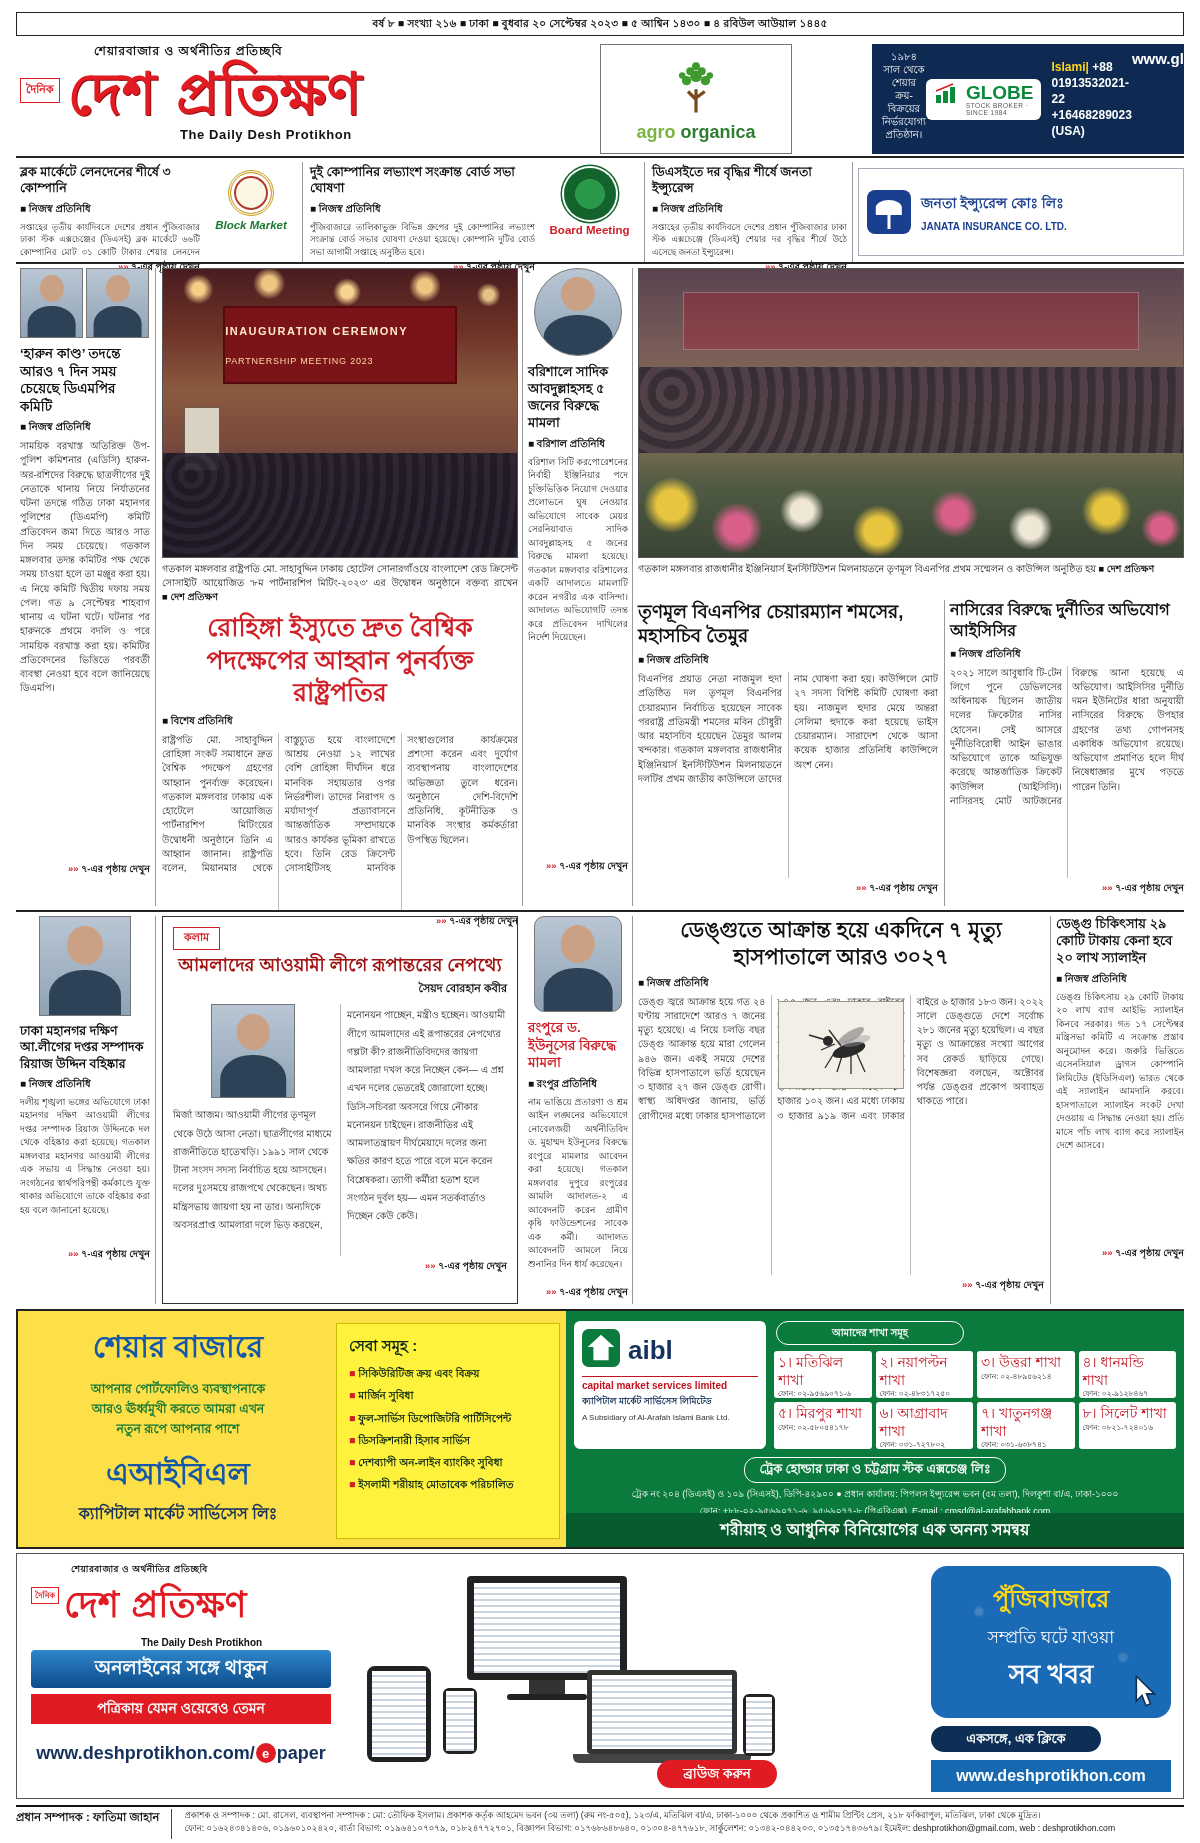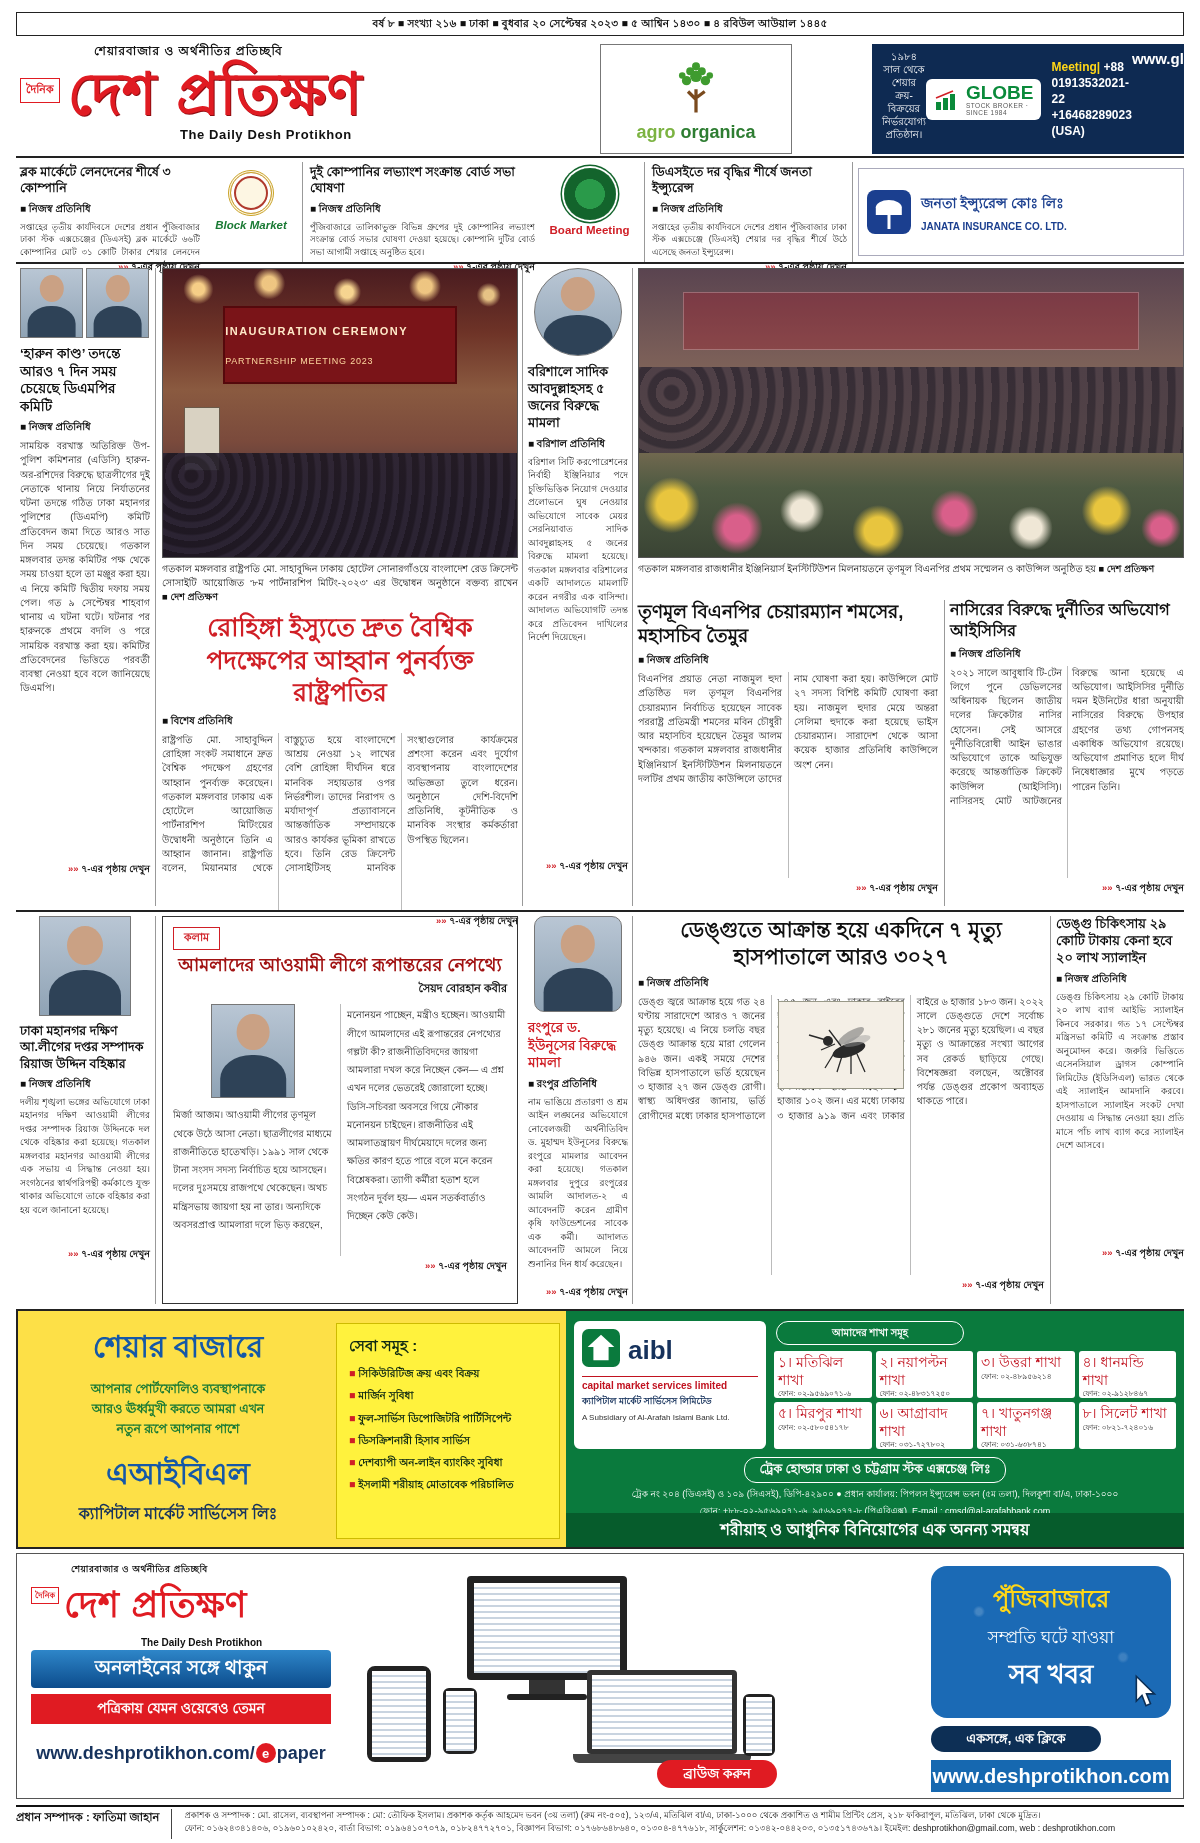--- a/index.html
+++ b/index.html
@@ -133,36 +133,36 @@
     </span>
     <div style="font-size:18px;font-weight:bold">
       <span style="color:#7cb342">agro</span>
       <span style="color:#2e7d32">organica</span>
     </div>
   </div>
 
   <div class="abs" style="left:872px;top:44px;width:312px;height:110px;background:#0e2a52;color:#fff;padding:6px 10px;display:flex;flex-direction:row;justify-content:space-between">
     <div style="font-size:10px;text-align:center;line-height:1.3">১৯৮৪ সাল থেকে শেয়ার ক্রয়-বিক্রয়ের নির্ভরযোগ্য প্রতিষ্ঠান।</div>
     <div style="display:flex;align-items:center;gap:10px;justify-content:center">
-      <div style="background:#fff;border-radius:6px;padding:4px 8px;display:flex;align-items:flex-end;gap:6px">
+      <div style="background:#fff;border-radius:6px;padding:4px 8px;display:flex;align-items:flex-start;gap:6px">
         <span>
           <svg width="26" height="22" viewBox="0 0 26 22">
             <rect x="2" y="12" width="5" height="8" fill="#0a8a3a"></rect>
             <rect x="9" y="8" width="5" height="12" fill="#0a8a3a"></rect>
             <rect x="16" y="4" width="5" height="16" fill="#0a8a3a"></rect>
             <path d="M2 8 L19 1" stroke="#d01f26" stroke-width="1.6" fill="none"></path>
           </svg>
         </span>
         <span style="display:flex;flex-direction:column">
           <b style="color:#0a8a3a;font-size:19px;line-height:1">GLOBE</b>
           <small style="color:#555;font-size:6.5px;letter-spacing:.5px">STOCK BROKER · SINCE 1984</small>
         </span>
       </div>
       <div style="font-size:12px;font-weight:bold;line-height:1.35">
-        <span style="color:#ffd617">Meeting|</span>
+        <span style="color:#ffd617">Islami|</span>
         <span>+88 01913532021-22</span><br>
         <span>+16468289023 (USA)</span>
       </div>
     </div>
     <div style="font-size:15px;font-weight:bold;text-align:center">www.globedse.com</div>
   </div>
 
   <div class="hrule" style="left:16px;top:156px;width:1168px;height:2px"></div>
 
   <div class="abs" style="left:20px;top:164px;width:180px;height:96px">
@@ -456,21 +456,21 @@
       <div style="font-size:17px;margin-top:4px">সম্প্রতি ঘটে যাওয়া</div>
       <div style="font-weight:bold;font-size:26px;margin-top:2px">সব খবর</div>
       <span class="abs" style="right:14px;bottom:6px">
         <svg width="30" height="34" viewBox="0 0 26 30">
           <path d="M8 2 L8 24 L13 19 L16.5 28 L20.5 26.2 L17 17.5 L24 17.5 Z" fill="#fff" stroke="#0d2f55" stroke-width="1.4"></path>
         </svg>
       </span>
     </div>
     <div class="abs pill" style="left:914px;top:172px;width:170px;height:26px;background:#0d2f55;font-size:13px">একসঙ্গে, এক ক্লিকে</div>
     <div class="abs pill" style="left:640px;top:206px;width:120px;height:28px;background:#e01b22;font-size:13.5px">ব্রাউজ করুন</div>
-    <div class="abs" style="left:914px;top:206px;width:240px;height:32px;background:#1668b0;color:#fff;font-weight:bold;font-size:20px;display:flex;align-items:center;justify-content:center">www.deshprotikhon.com</div>
+    <div class="abs" style="left:914px;top:206px;width:240px;height:32px;background:#1668b0;color:#fff;font-weight:bold;font-size:16px;display:flex;align-items:center;justify-content:center">www.deshprotikhon.com</div>
   </div>
 
   <div class="abs imprint" style="left:16px;top:1805px;width:1168px;height:34px">
     <div class="chief">প্রধান সম্পাদক : ফাতিমা জাহান</div>
     <div class="lines">
       <div>প্রকাশক ও সম্পাদক : মো. রাসেল, ব্যবস্থাপনা সম্পাদক : মো: তৌফিক ইসলাম। প্রকাশক কর্তৃক আহমেদ ভবন (৩য় তলা) (রুম নং-৫০৫), ১২৩/এ, মতিঝিল বা/এ, ঢাকা-১০০০ থেকে প্রকাশিত ও শামীম প্রিন্টিং প্রেস, ২১৮ ফকিরাপুল, মতিঝিল, ঢাকা থেকে মুদ্রিত।</div>
       <div>ফোন: ০১৬২৪৩৪১৪০৬, ০১৯৬০১০২৪২০, বার্তা বিভাগ: ০১৯৬৪১০৭০৭৯, ০১৮২৪৭৭২৭০১, বিজ্ঞাপন বিভাগ: ০১৭৬৮৬৪৮৬৪০, ০১৩০৪-৪৭৭৬১৮, সার্কুলেশন: ০১৩৪২-০৪৪২০৩, ০১৩৫১৭৪৩৬৭৯। ইমেইল: deshprotikhon@gmail.com, web : deshprotikhon.com</div>
     </div>
   </div>
 

